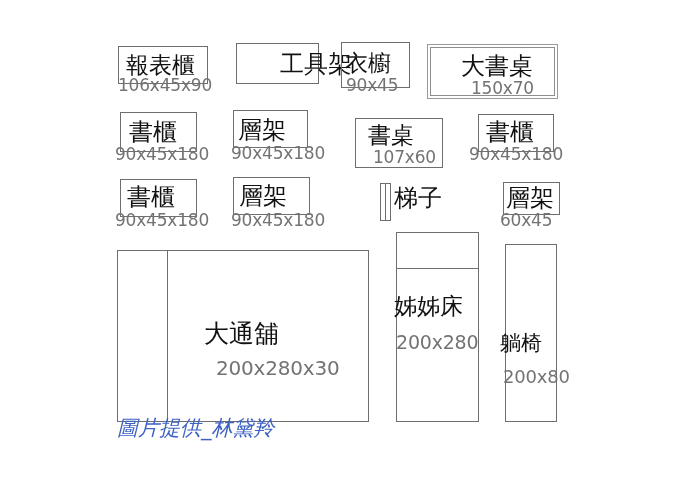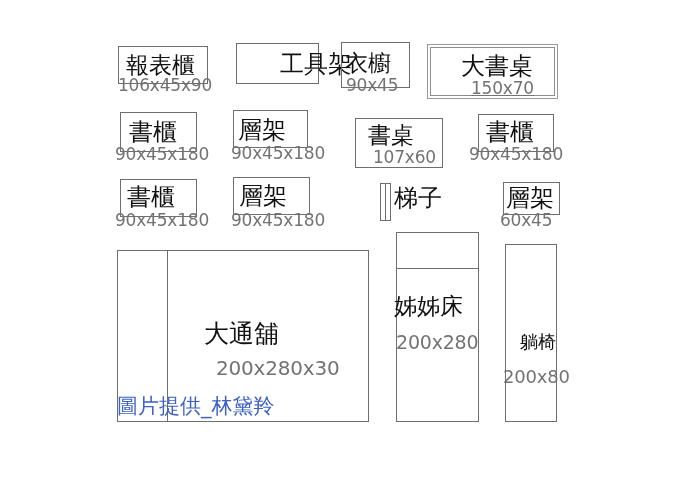--- a/index.html
+++ b/index.html
@@ -79,21 +79,21 @@
 
   <div class="fbox" style="left:236px; top:43px; width:83px; height:41px;"></div>
   <div class="lbl" style="left:240px; top:52px; font-size:24px;margin-left:40px;">工具架</div>
 
   <div class="fbox" style="left:341px; top:42px; width:69px; height:46px;"></div>
   <div class="lbl" style="left:345px; top:52px; font-size:23px;">衣櫥</div>
   <div class="dim" style="left:346px; top:77px; font-size:17px;">90x45</div>
 
   <div class="fbox double" style="left:427px; top:44px; width:131px; height:55px;"></div>
   <div class="lbl" style="left:461px; top:54px; font-size:24px;">大書桌</div>
-  <div class="dim" style="left:471px; top:80px; font-size:17px;text-decoration:underline;">150x70</div>
+  <div class="dim" style="left:471px; top:80px; font-size:17px;">150x70</div>
 
   <div class="fbox" style="left:120px; top:112px; width:77px; height:40px;"></div>
   <div class="lbl" style="left:129px; top:120px; font-size:24px;">書櫃</div>
   <div class="dim" style="left:115px; top:146px; font-size:17px;">90x45x180</div>
 
   <div class="fbox" style="left:233px; top:110px; width:75px; height:38px;"></div>
   <div class="lbl" style="left:238px; top:118px; font-size:24px;">層架</div>
   <div class="dim" style="left:231px; top:145px; font-size:17px;">90x45x180</div>
 
   <div class="fbox" style="left:355px; top:118px; width:88px; height:50px;"></div>
@@ -124,18 +124,18 @@
   <div class="vline" style="left:167px; top:251px; height:170px;"></div>
   <div class="lbl" style="left:204px; top:321px; font-size:25px;">大通舖</div>
   <div class="dim" style="left:216px; top:358px; font-size:20px;">200x280x30</div>
 
   <div class="fbox" style="left:396px; top:232px; width:83px; height:190px;"></div>
   <div class="hline" style="left:397px; top:268px; width:81px;"></div>
   <div class="lbl" style="left:394px; top:295px; font-size:23px;">姊姊床</div>
   <div class="dim" style="left:396px; top:333px; font-size:19px;">200x280</div>
 
   <div class="fbox" style="left:505px; top:244px; width:52px; height:178px;"></div>
-  <div class="lbl" style="left:500px; top:333px; font-size:18px;margin-left:20px;">躺椅</div>
+  <div class="lbl" style="left:500px; top:333px; font-size:21px;">躺椅</div>
   <div class="dim" style="left:503px; top:368px; font-size:18px;">200x80</div>
 
-  <div class="credit" style="left:117px; top:396px; font-size:21px;">圖片提供_林黛羚</div>
+  <div class="credit" style="left:117px; top:418px; font-size:21px;font-style:italic;">圖片提供_林黛羚</div>
 
 </div>
 
 </body></html>

